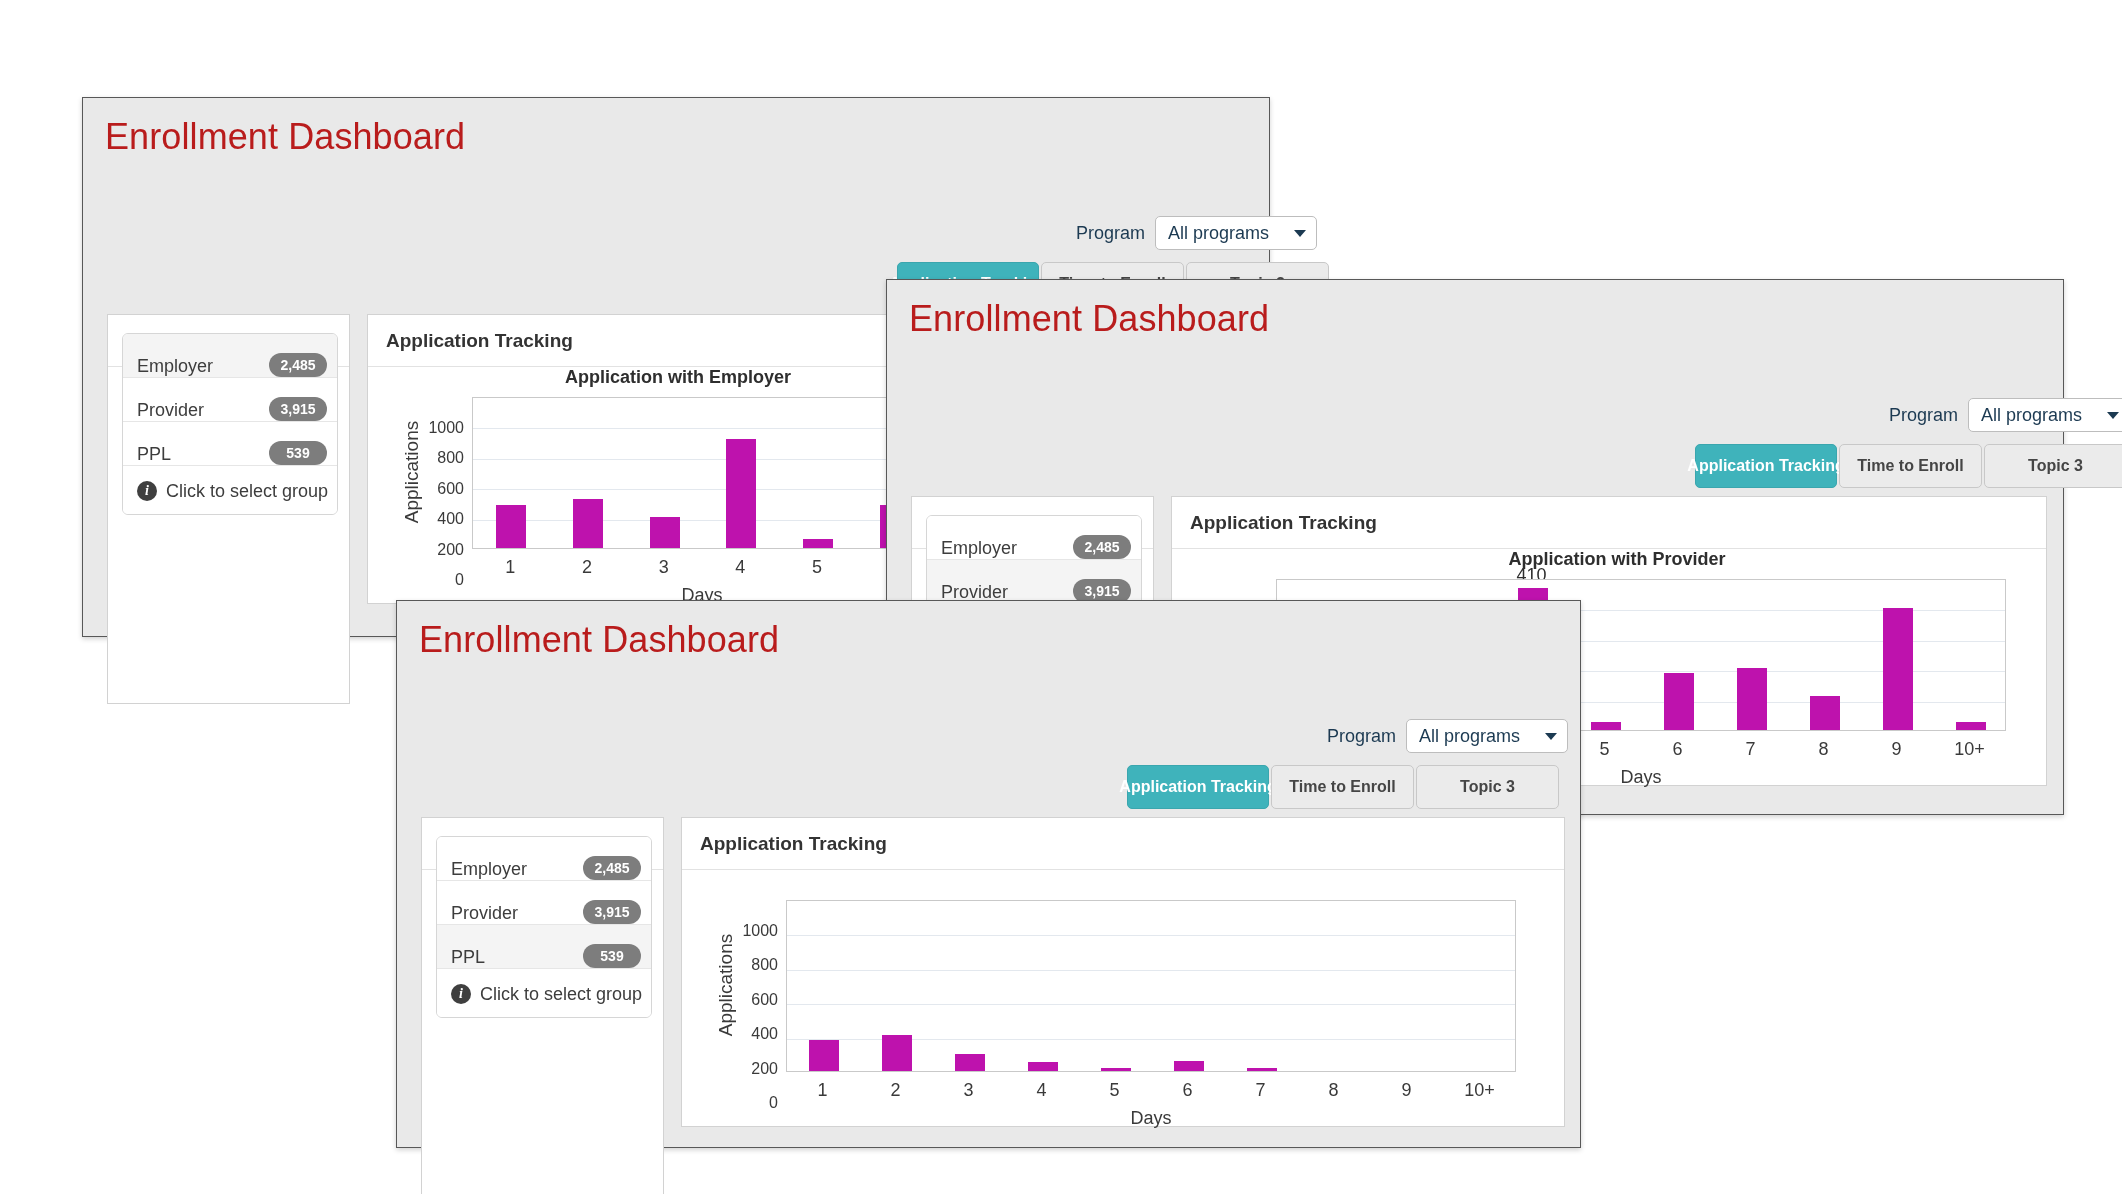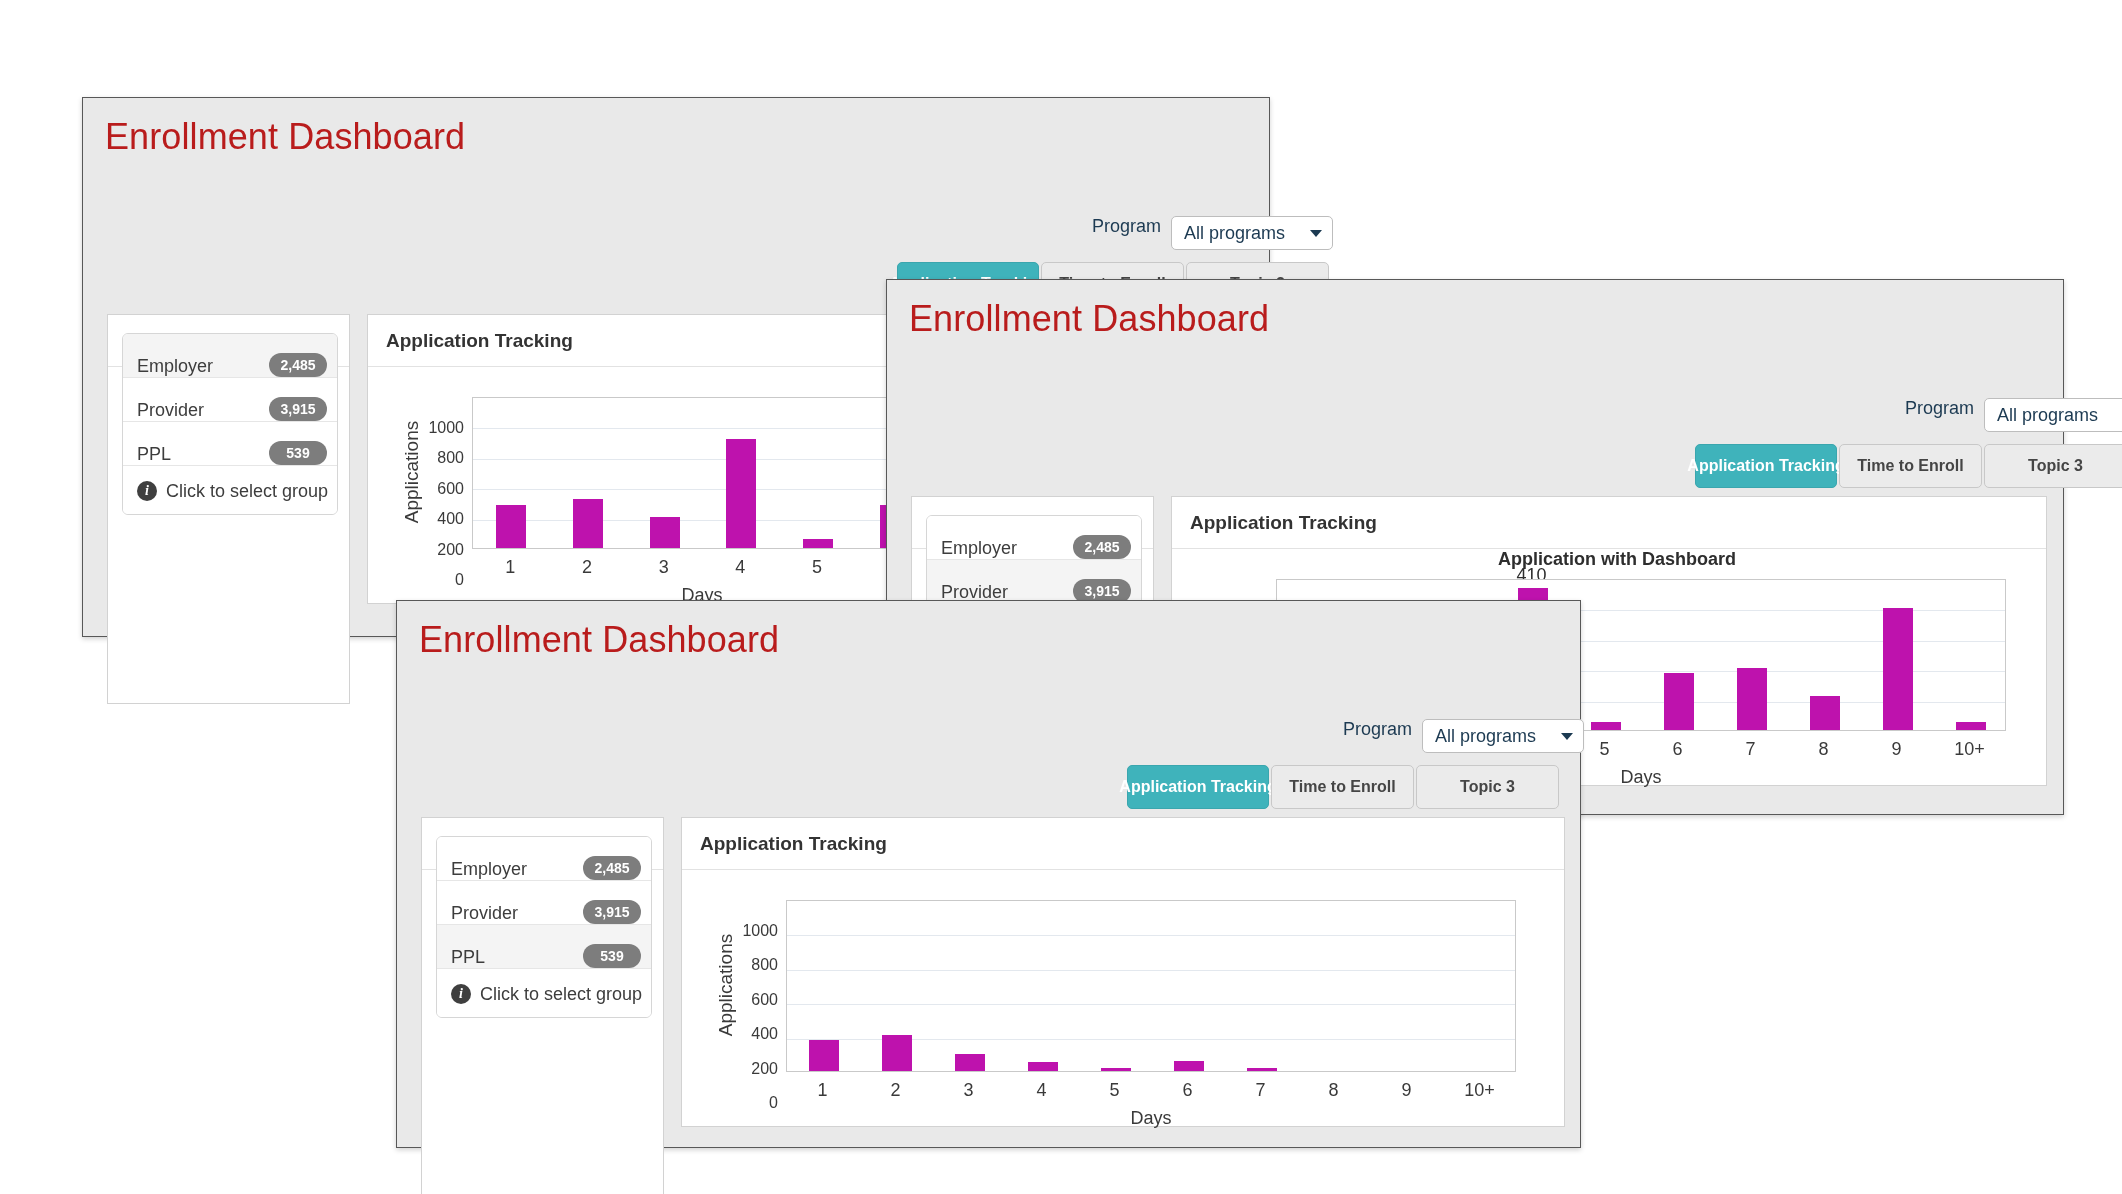--- a/index.html
+++ b/index.html
@@ -20,23 +20,22 @@
   }
   .app-title {
     position: absolute;
     color: #b91c1c;
     font-weight: 400;
     letter-spacing: .1px;
     white-space: nowrap;
   }
   .program-wrap {
     position: absolute;
-    display: flex; 
-    white-space: nowrap;
-    margin-left: 16px;
+    display: flex; align-items: center;
+    white-space: nowrap;
   }
   .program-label { color: #1c3a52; margin-right: 10px; }
   .program-select {
     display: flex; align-items: center; justify-content: space-between;
     background: #ffffff;
     border: 1px solid #bdbdbd;
     border-radius: 5px;
     color: #1c3a52;
   }
   .caret {
@@ -223,20 +222,21 @@
             <span class="info-icon" style="width: 20px; height: 20px; font-size: 14px; margin-right: 9px;">i</span>
             <span>Click to select group</span>
           </div>
         </div>
       </div>
       <div class="panel" style="left: 284px; top: 216px; width: 880px; height: 290px;">
         <div class="panel-head" style="height: 52px; font-size: 19px; padding-left: 18px;">
           <span>Application Tracking</span>
         </div>
         <div class="chart" style="left: 30px; top: 52px; width: 560px; height: 224px;">
+          <div class="chart-title" style="left: 0px; top: 0px; font-size: 18px;">Application with Employer</div>
           <div class="ylabel" style="left: -46px; top: 94px; width: 120px; font-size: 19px;">Applications</div>
           <div class="ytick" style="left: 16px; top: 172px; width: 50px; font-size: 16px;">0</div>
           <div class="ytick" style="left: 16px; top: 141.6px; width: 50px; font-size: 16px;">200</div>
           <div class="ytick" style="left: 16px; top: 111.2px; width: 50px; font-size: 16px;">400</div>
           <div class="ytick" style="left: 16px; top: 80.8px; width: 50px; font-size: 16px;">600</div>
           <div class="ytick" style="left: 16px; top: 50.4px; width: 50px; font-size: 16px;">800</div>
           <div class="ytick" style="left: 16px; top: 20px; width: 50px; font-size: 16px;">1000</div>
           <div class="bar-label" style="left: 72.3333px; top: 114.68px; width: 80px; font-size: 18px;">300</div>
           <div class="xtick" style="left: 72.3333px; top: 190px; width: 80px; font-size: 18px;">1</div>
           <div class="bar-label" style="left: 149px; top: 108.6px; width: 80px; font-size: 18px;">340</div>
@@ -306,21 +306,21 @@
             <span class="info-icon" style="width: 20px; height: 20px; font-size: 14px; margin-right: 9px;">i</span>
             <span>Click to select group</span>
           </div>
         </div>
       </div>
       <div class="panel" style="left: 284px; top: 216px; width: 876px; height: 290px;">
         <div class="panel-head" style="height: 52px; font-size: 19px; padding-left: 18px;">
           <span>Application Tracking</span>
         </div>
         <div class="chart" style="left: 30px; top: 52px; width: 830px; height: 224px;">
-          <div class="chart-title" style="left: 0px; top: 0px; font-size: 18px;">Application with Dashboard</div>
+          <div class="chart-title" style="left: 0px; top: 0px; font-size: 18px;">Application with Provider</div>
           <div class="ylabel" style="left: -46px; top: 94px; width: 120px; font-size: 19px;">Applications</div>
           <div class="ytick" style="left: 16px; top: 172px; width: 50px; font-size: 16px;">0</div>
           <div class="ytick" style="left: 16px; top: 141.6px; width: 50px; font-size: 16px;">200</div>
           <div class="ytick" style="left: 16px; top: 111.2px; width: 50px; font-size: 16px;">400</div>
           <div class="ytick" style="left: 16px; top: 80.8px; width: 50px; font-size: 16px;">600</div>
           <div class="ytick" style="left: 16px; top: 50.4px; width: 50px; font-size: 16px;">800</div>
           <div class="ytick" style="left: 16px; top: 20px; width: 50px; font-size: 16px;">1000</div>
           <div class="xtick" style="left: 70.5px; top: 190px; width: 80px; font-size: 18px;">1</div>
           <div class="xtick" style="left: 143.5px; top: 190px; width: 80px; font-size: 18px;">2</div>
           <div class="xtick" style="left: 216.5px; top: 190px; width: 80px; font-size: 18px;">3</div>

